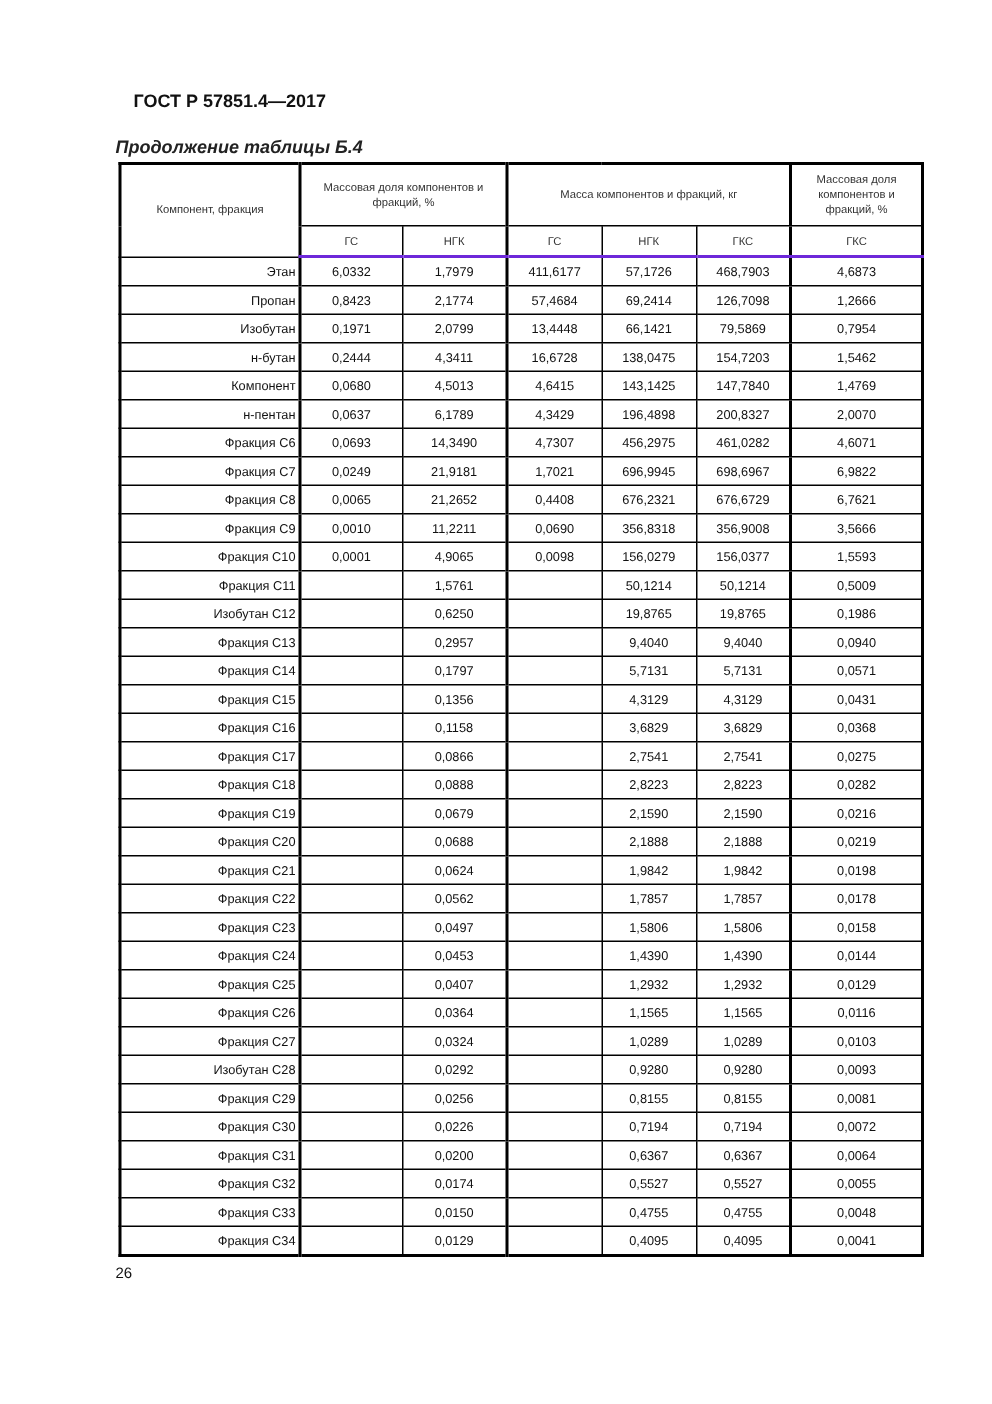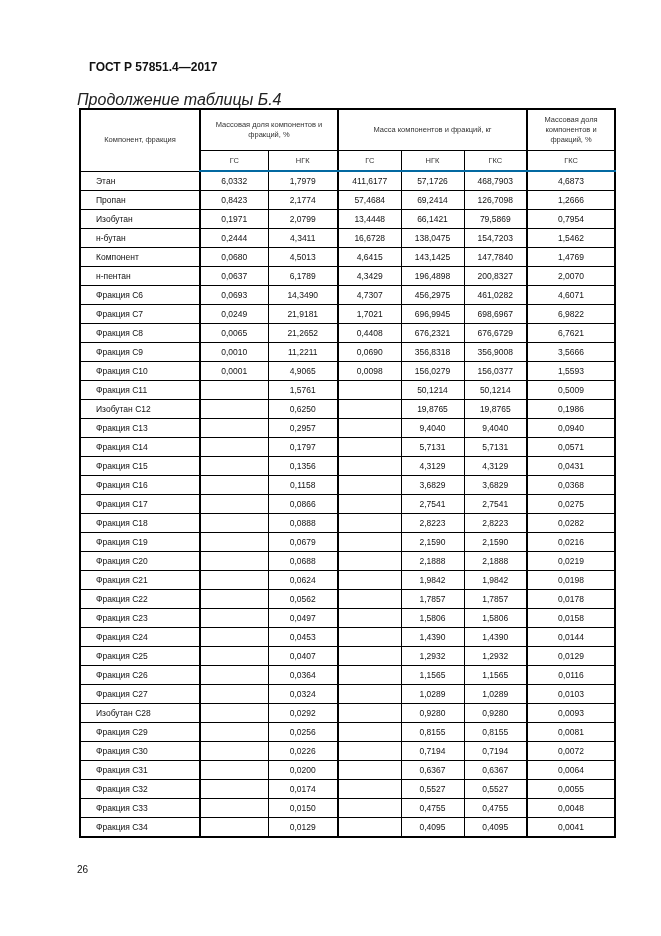--- a/index.html
+++ b/index.html
@@ -1,27 +1,27 @@
 <!DOCTYPE html>
 <html><head>
 <meta charset="utf-8">
 <style>
   html, body { margin: 0; padding: 0; background: #ffffff; }
   body { width: 661px; height: 936px; position: relative; font-family: "Liberation Sans", sans-serif; color: #111; }
   .doc-id { position: absolute; left: 89px; top: 60px; font-size: 12px; font-weight: bold; }
-  .caption { position: absolute; left: 77px; top: 91px; font-size: 16px; font-style: italic; color: #222; }
+  .caption { position: absolute; left: 77px; top: 91px; font-size: 12px; font-style: italic; color: #222; font-weight: bold; }
   table.main { position: absolute; left: 79px; top: 108px; width: 535px; border-collapse: collapse; table-layout: fixed; border: 2px solid #000; }
   table.main td, table.main th { border: 1px solid #000; font-size: 8.5px; font-weight: normal; padding: 0 2px; height: 18px; line-height: 10px; }
   table.main th { font-size: 7.5px; color: #333; text-align: center; }
   table.main thead tr.top th { height: 40px; }
-  table.main thead tr.sub th { height: 19px; border-bottom: 2px solid #0369a1; }
-  table.main td.name { text-align: left; padding-left: 15px; }
+  table.main thead tr.sub th { height: 19px; border-bottom: 2px solid #6d28d9; }
+  table.main td.name { text-align: right; padding-left: 15px; }
   table.main td.num { text-align: center; }
   table.main .thick-l { border-left: 2px solid #000; }
-  .page-num { position: absolute; left: 77px; top: 844px; font-size: 10px; margin-top: 20px; }
+  .page-num { position: absolute; left: 77px; top: 844px; font-size: 10px; }
 </style>
 </head>
 <body>
 
 <div class="doc-id">ГОСТ Р 57851.4—2017</div>
 <div class="caption">Продолжение таблицы Б.4</div>
 
 <table class="main">
   <colgroup>
     <col style="width:120px">

